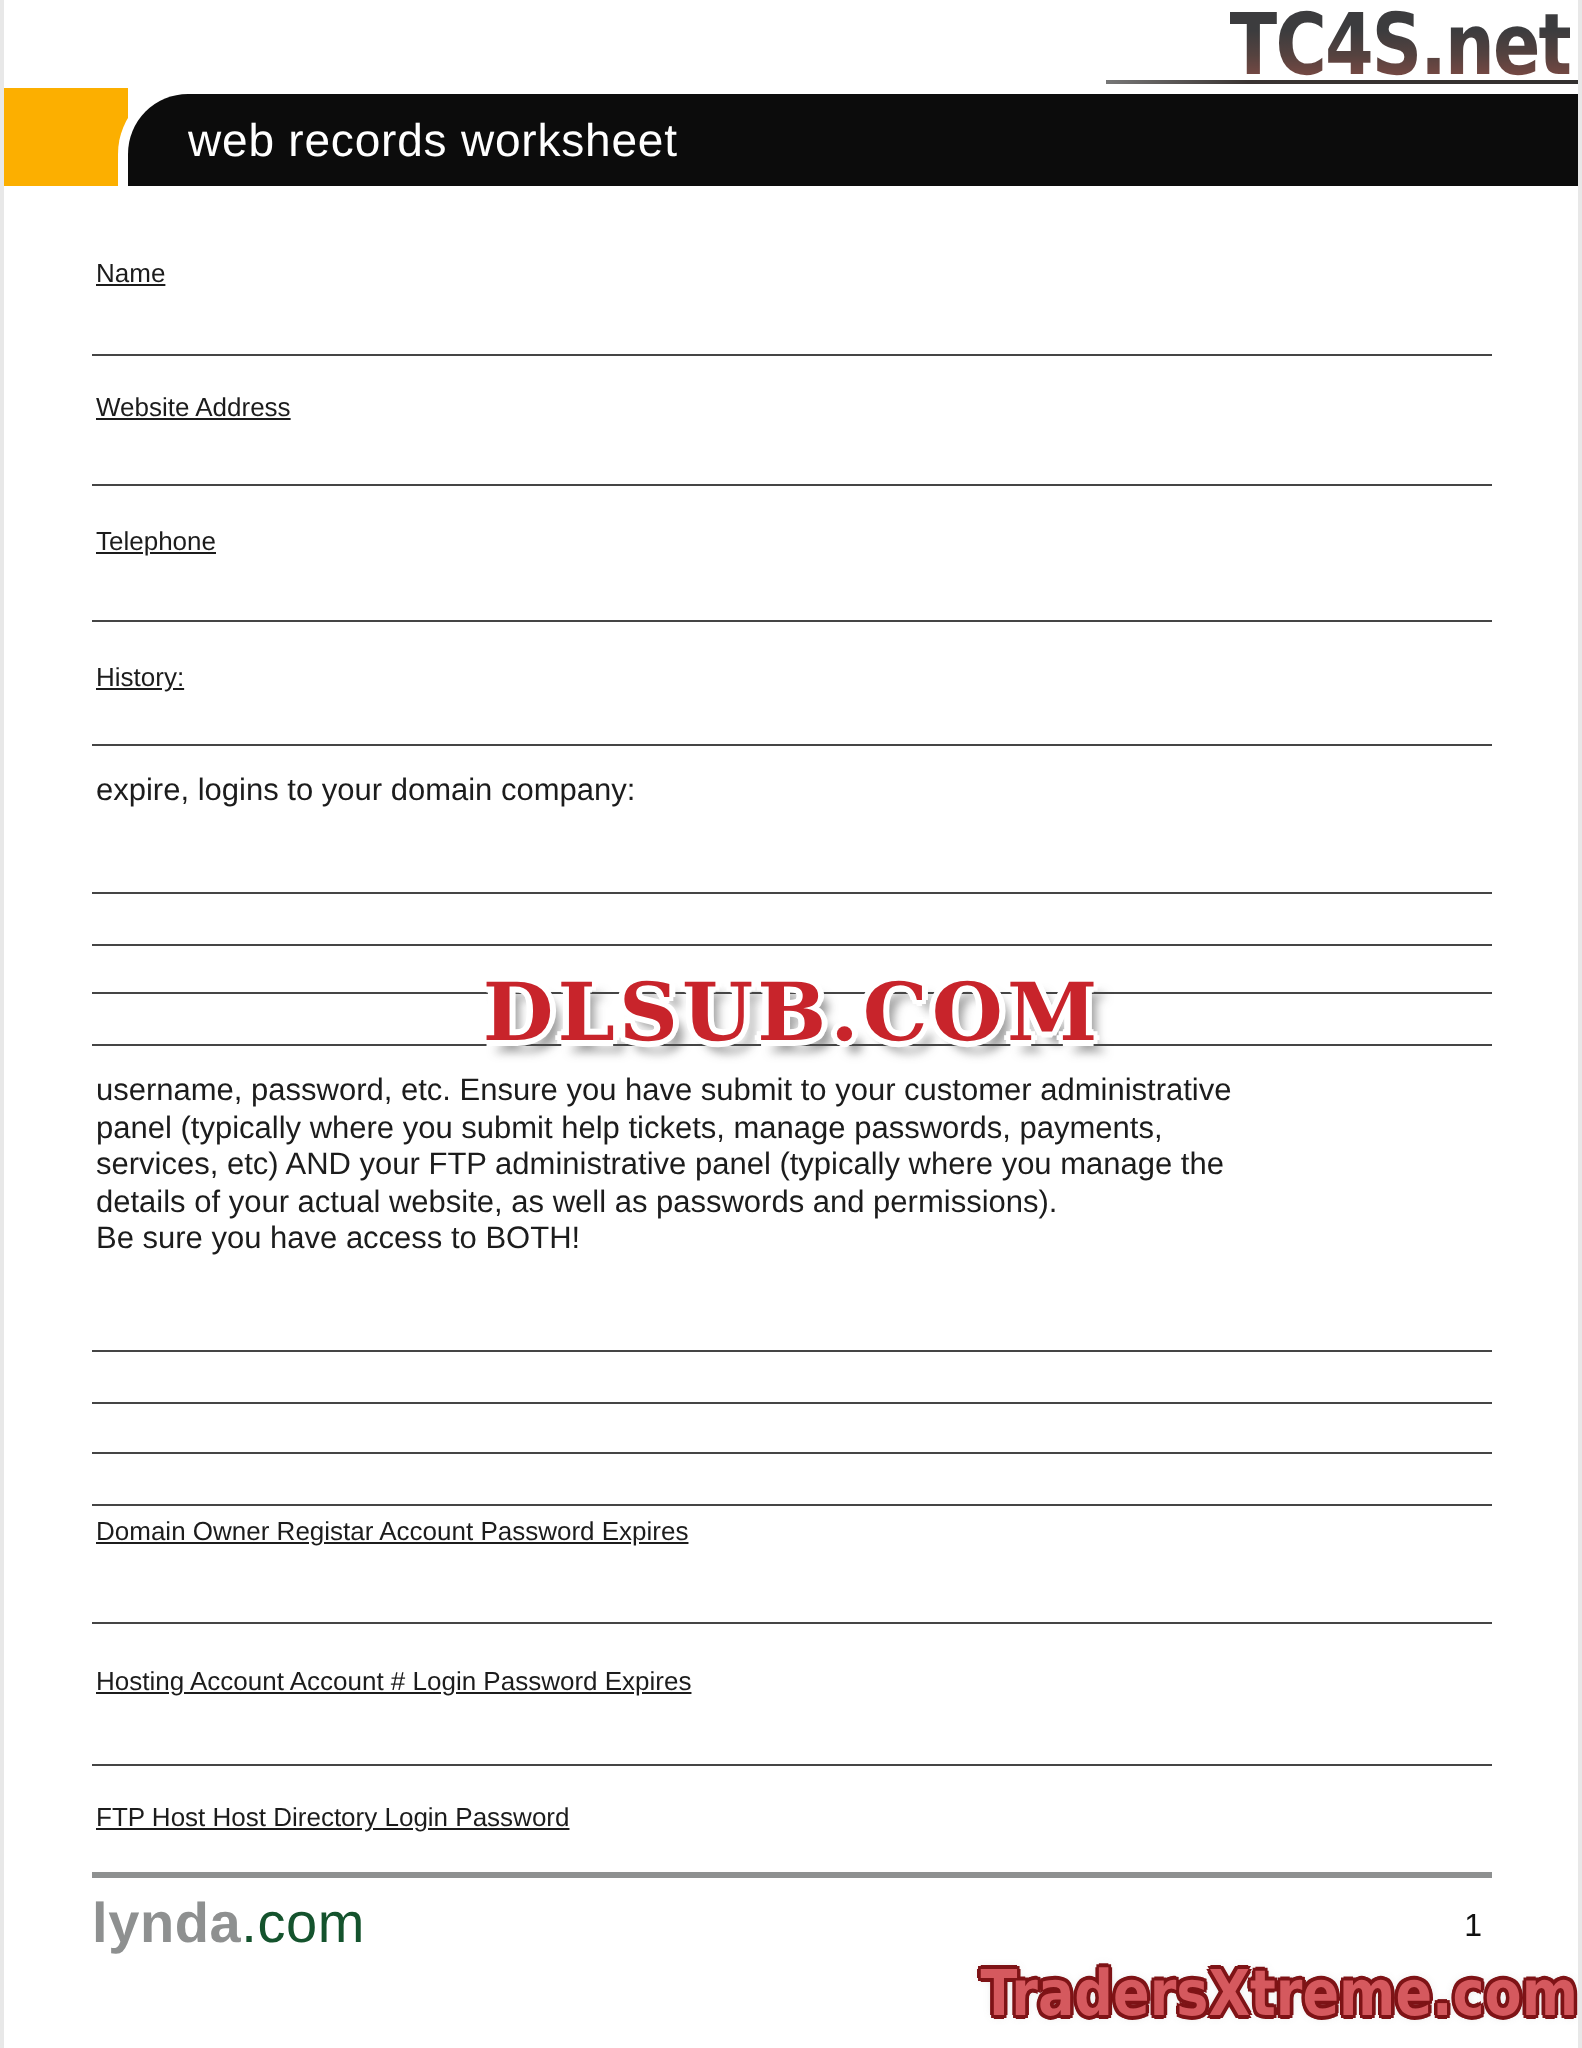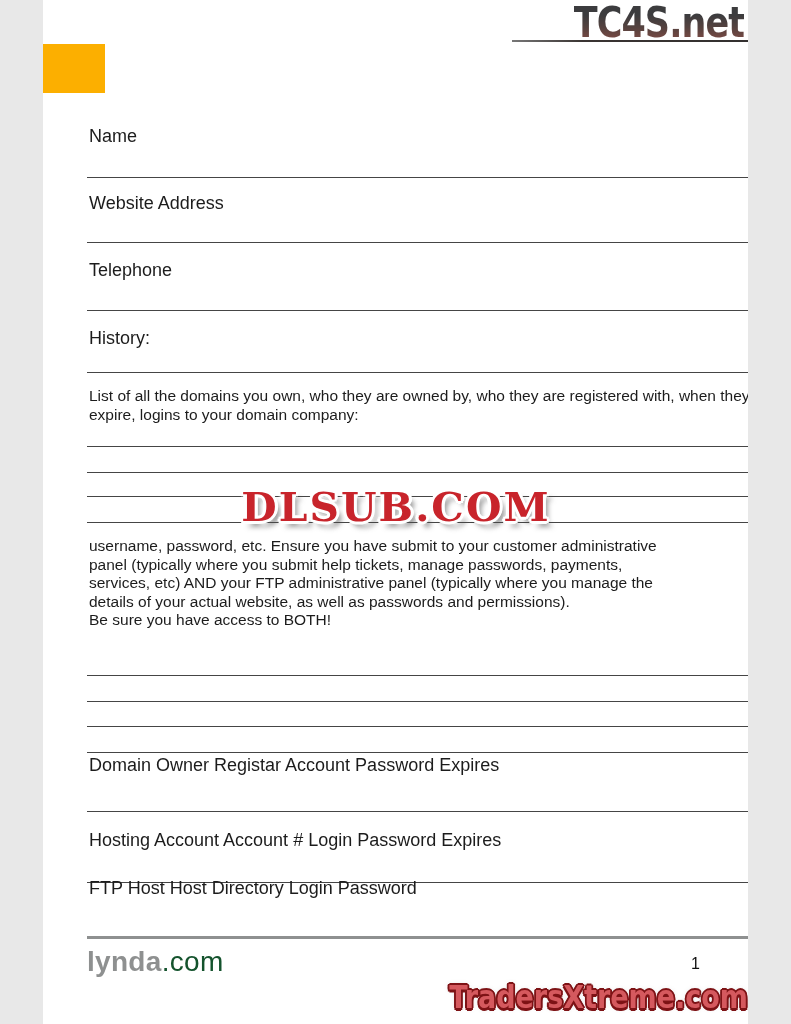--- a/index.html
+++ b/index.html
@@ -1,19 +1,19 @@
 <!DOCTYPE html>
 <html><head>
 <meta charset="utf-8">
 <style>
   * { margin:0; padding:0; box-sizing:border-box; }
   html,body { background:#e8e8e8; }
   .page {
     position:relative;
-    width:705px; height:1024px;
+    width:787px; height:1024px;
     background:#ffffff;
     margin:0 auto;
     overflow:hidden;
     font-family:"Liberation Sans", sans-serif;
     color:#1c1c1c;
   }
 
   
   .tc4s {
     position:absolute; top:-2px; right:4px;
@@ -55,22 +55,23 @@
     line-height:46px;
     color:#ffffff;
     font-size:23px;
     font-weight:400;
     letter-spacing:0.4px;
   }
 
   
   .label {
     position:absolute; left:46px;
-    font-size:18px; line-height:19px;
+    font-size:13px; line-height:19px;
     color:#1c1c1c;
+    text-decoration:underline;
   }
   .rule {
     position:absolute; left:44px;
     width:700px; height:0;
     border-top:1.5px solid #454545;
   }
   .rule.thick {
     border-top:3px solid #8E9090;
   }
 
@@ -129,35 +130,37 @@
 </style>
 </head>
 <body>
 
 <div class="page">
 
   <div class="tc4s">TC4S.net</div>
   <div class="tc4s-underline"></div>
 
   <div class="header-accent"></div>
+  <div class="header-bar">
+    <span class="title">web records worksheet</span>
+  </div>
 
   <div class="label" style="top:127px">Name</div>
   <div class="rule" style="top:177px"></div>
 
   <div class="label" style="top:194px">Website Address</div>
   <div class="rule" style="top:242px"></div>
 
   <div class="label" style="top:261px">Telephone</div>
   <div class="rule" style="top:310px"></div>
 
   <div class="label" style="top:329px">History:</div>
   <div class="rule" style="top:372px"></div>
 
   <div class="para" style="top:387px">
-    <div>List of all the domains you own, who they are owned by, who they are registered with, when they</div>
     <div>expire, logins to your domain company:</div>
   </div>
   <div class="rule" style="top:446px"></div>
   <div class="rule" style="top:472px"></div>
   <div class="rule" style="top:496px"></div>
   <div class="rule" style="top:522px"></div>
 
   <div class="dlsub">DLSUB.COM</div>
 
   <div class="para" style="top:537px">
@@ -171,21 +174,21 @@
   <div class="rule" style="top:701px"></div>
   <div class="rule" style="top:726px"></div>
   <div class="rule" style="top:752px"></div>
 
   <div class="label" style="top:756px">Domain Owner Registar Account Password Expires</div>
   <div class="rule" style="top:811px"></div>
 
   <div class="label" style="top:831px">Hosting Account Account # Login Password Expires</div>
   <div class="rule" style="top:882px"></div>
 
-  <div class="label" style="top:879px">FTP Host Host Directory Login Password</div>
+  <div class="label" style="top:899px">FTP Host Host Directory Login Password</div>
   <div class="rule thick" style="top:936px"></div>
 
   <div class="lynda">
     <span class="primary">lynda</span><span class="suffix">.com</span>
   </div>
   <div class="page-number">1</div>
 
   <div class="traders">TradersXtreme.com</div>
 
 </div>

